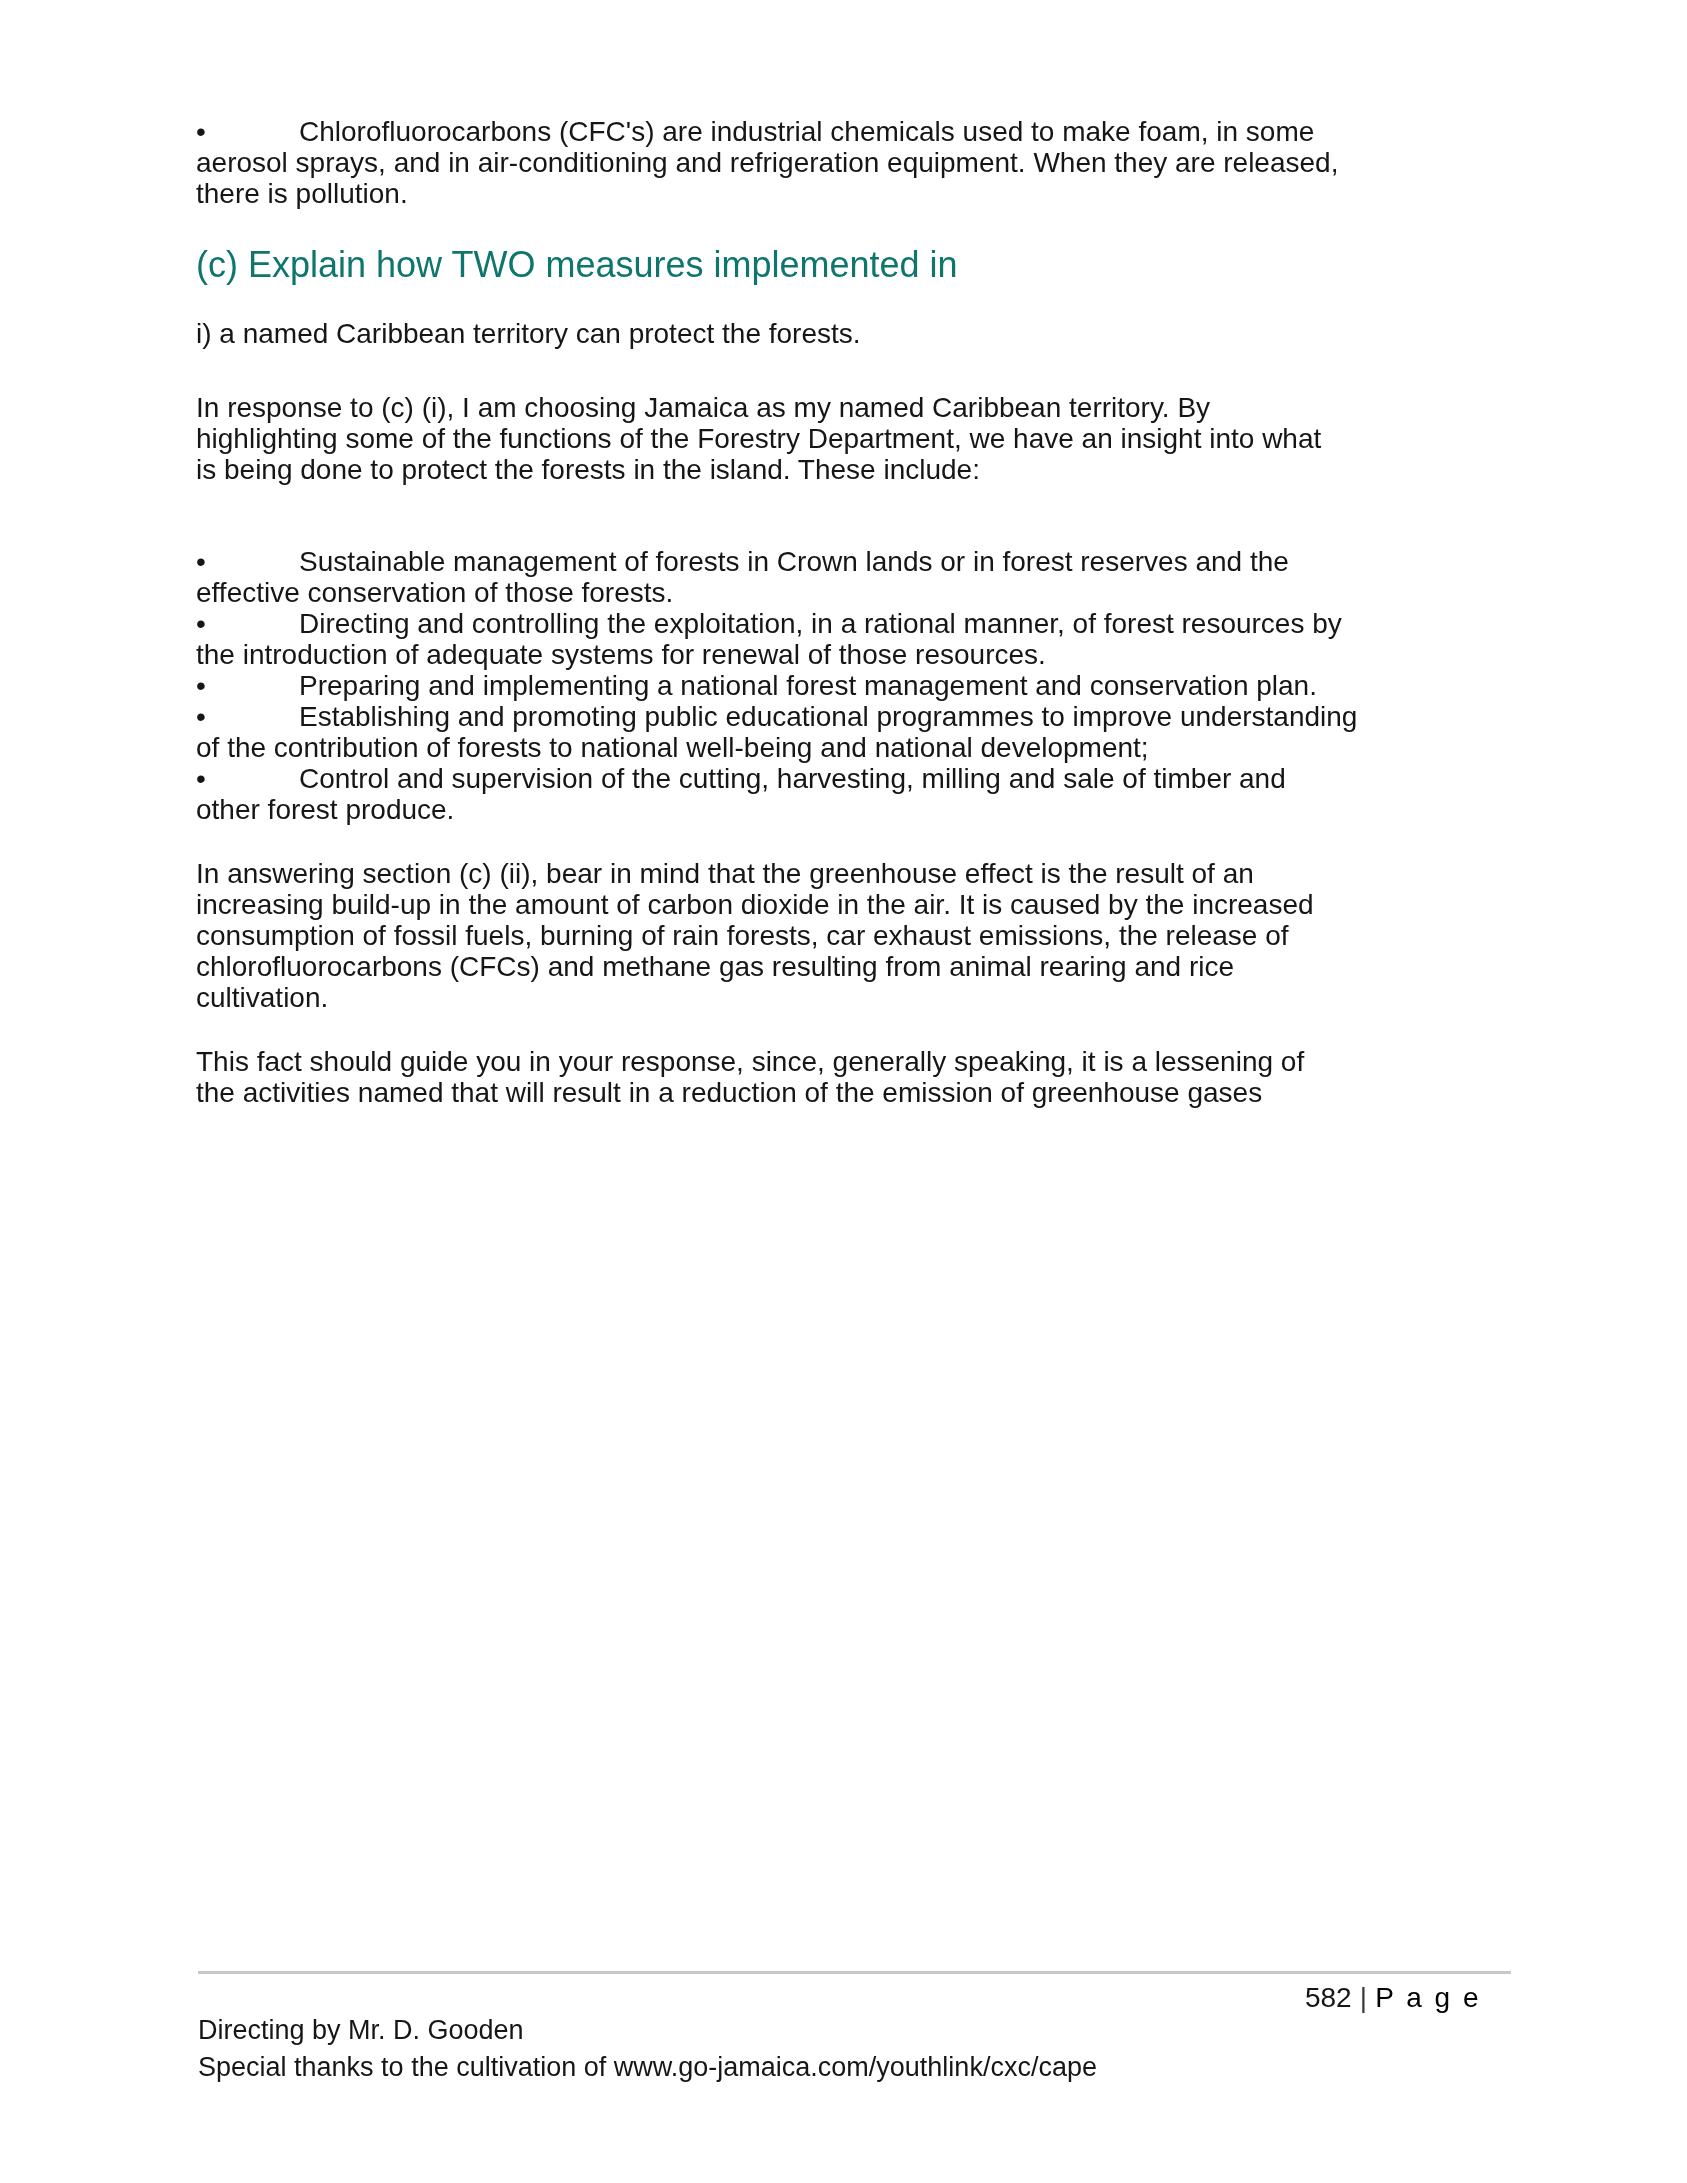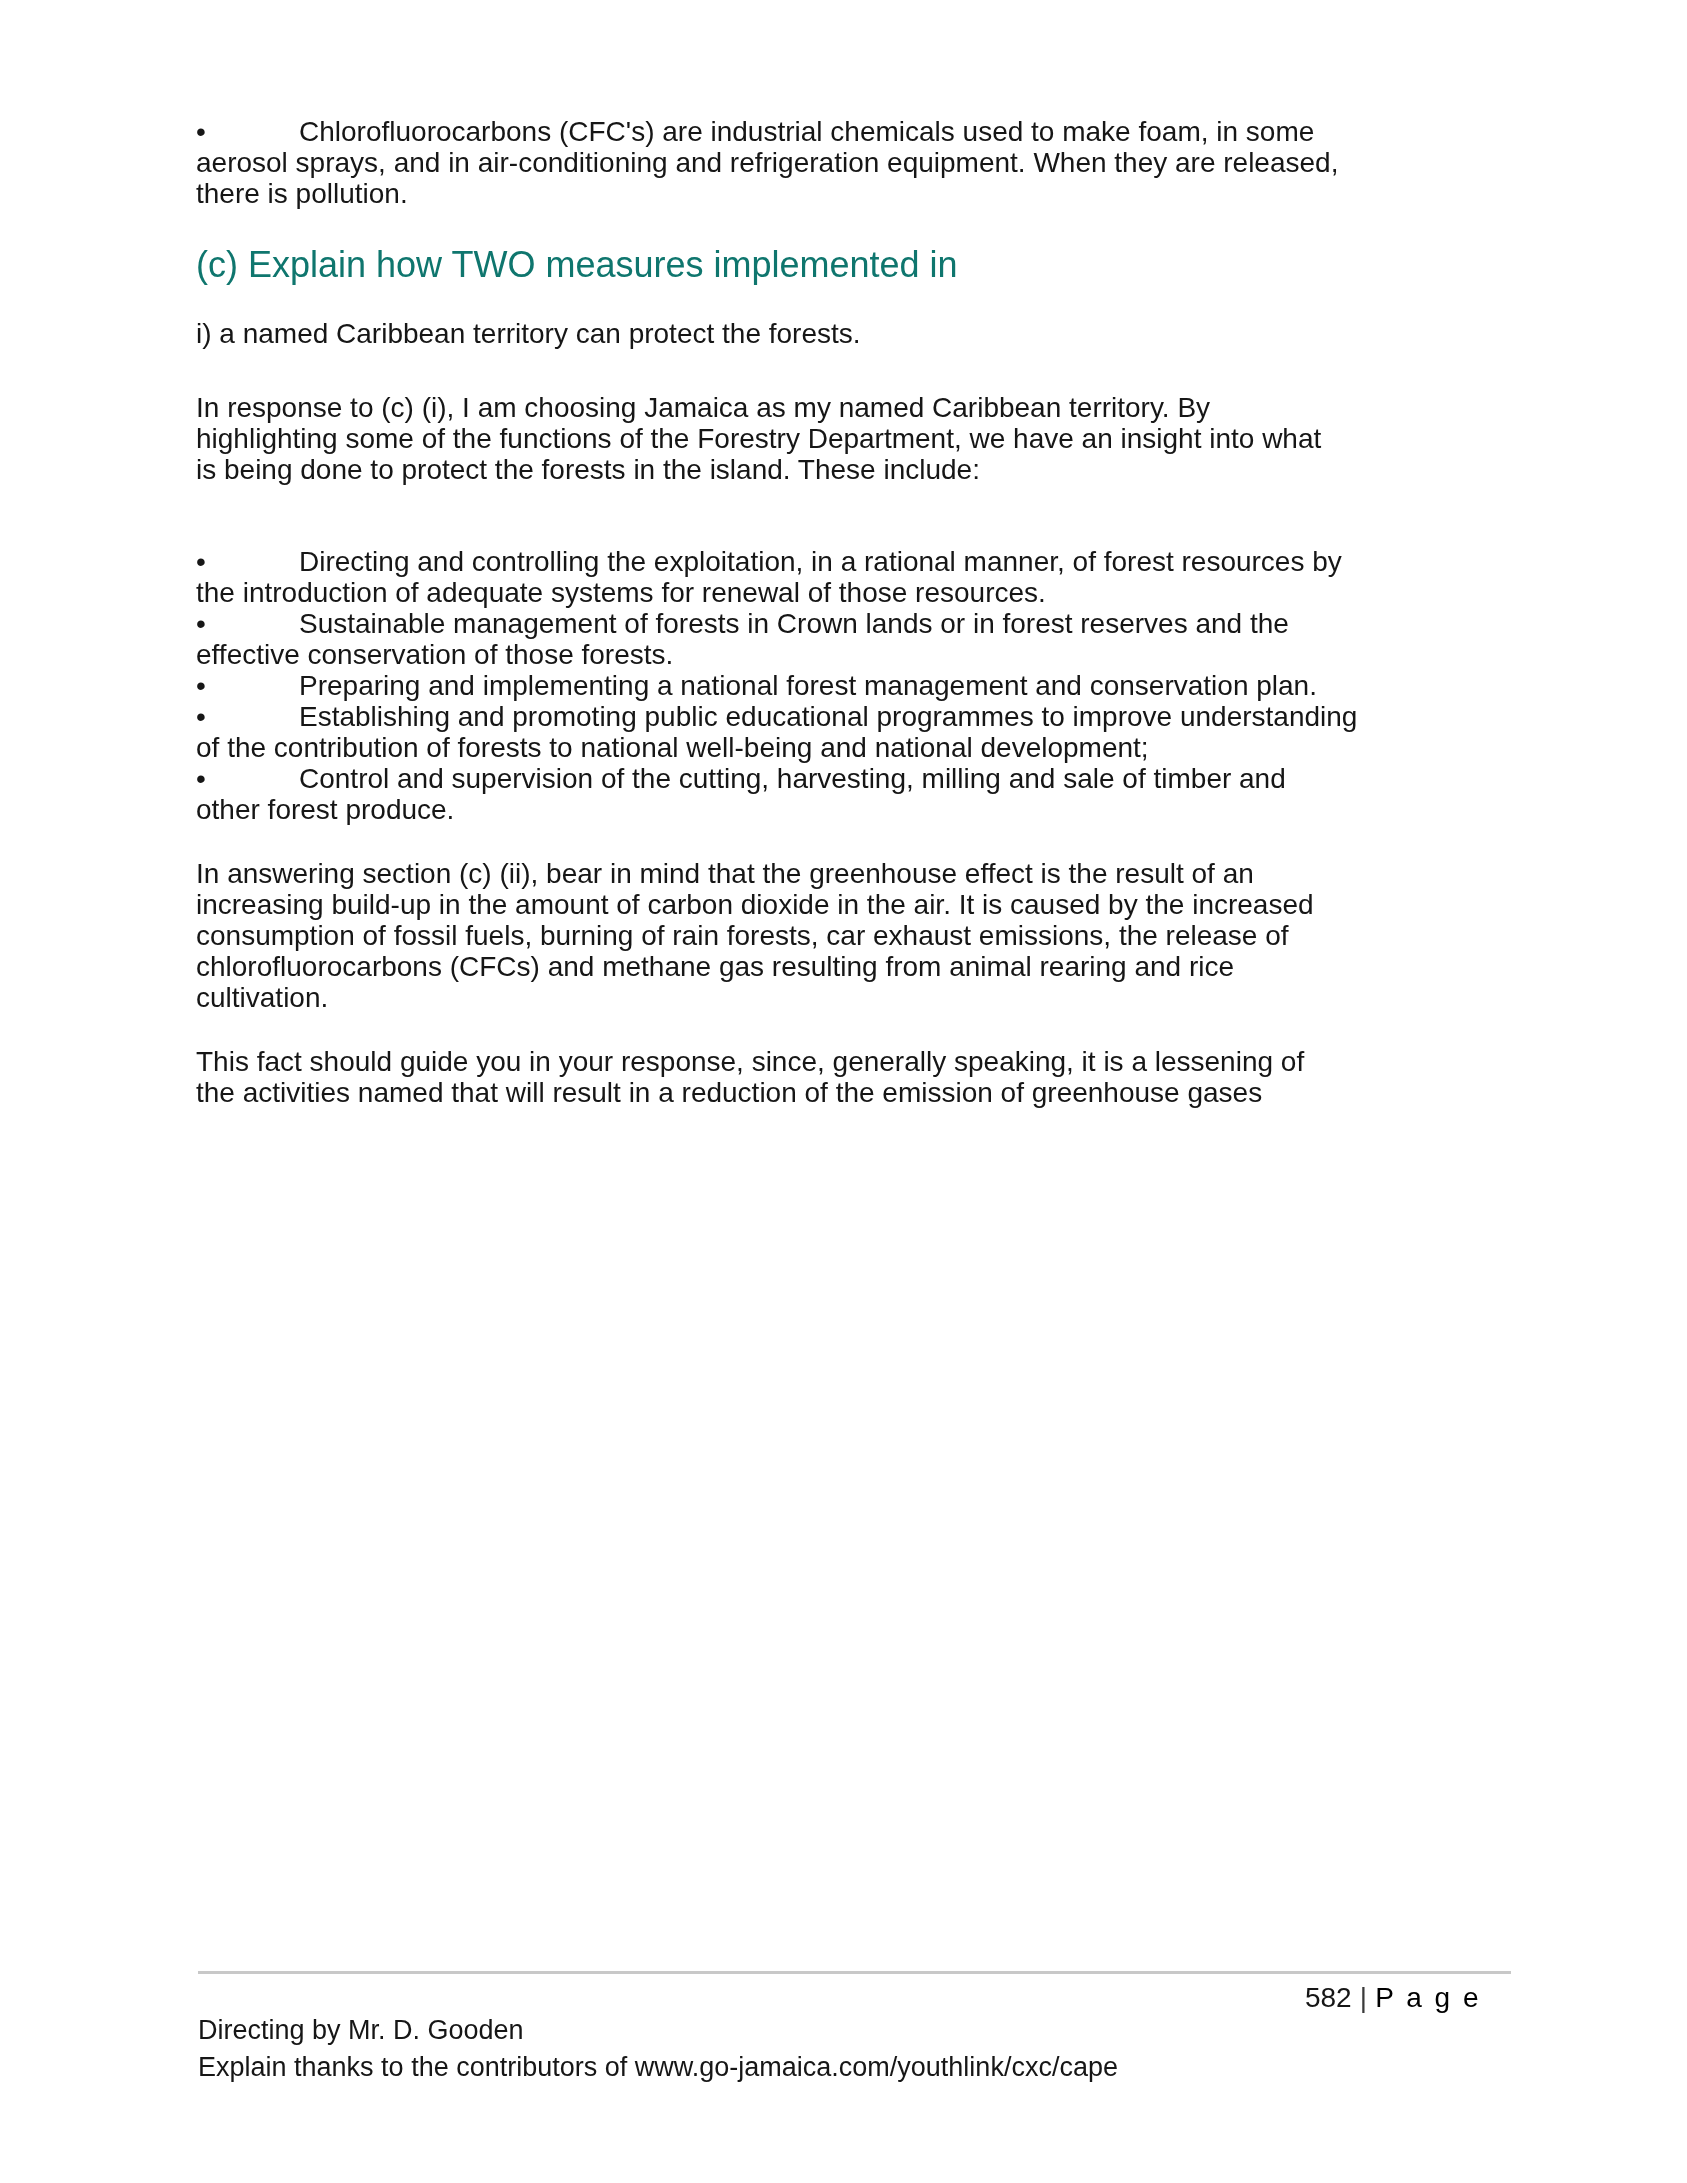--- a/index.html
+++ b/index.html
@@ -93,24 +93,24 @@
 
   <p class="p-i">i) a named Caribbean territory can protect the forests.</p>
 
 
 
   <p class="p-response">In response to (c) (i), I am choosing Jamaica as my named Caribbean territory. By
 highlighting some of the functions of the Forestry Department, we have an insight into what
 is being done to protect the forests in the island. These include:</p>
 
   <div class="bullet-group">
+    <p><span class="bullet-marker">•</span><span>Sustainable management of forests in Crown lands or in forest reserves and the
+effective conservation of those forests.</span></p>
     <p><span class="bullet-marker">•</span><span>Directing and controlling the exploitation, in a rational manner, of forest resources by
 the introduction of adequate systems for renewal of those resources.</span></p>
-    <p><span class="bullet-marker">•</span><span>Sustainable management of forests in Crown lands or in forest reserves and the
-effective conservation of those forests.</span></p>
     <p><span class="bullet-marker">•</span><span>Preparing and implementing a national forest management and conservation plan.</span></p>
     <p><span class="bullet-marker">•</span><span>Establishing and promoting public educational programmes to improve understanding
 of the contribution of forests to national well-being and national development;</span></p>
     <p><span class="bullet-marker">•</span><span>Control and supervision of the cutting, harvesting, milling and sale of timber and
 other forest produce.</span></p>
   </div>
 
   <p class="p-answering">In answering section (c) (ii), bear in mind that the greenhouse effect is the result of an
 increasing build-up in the amount of carbon dioxide in the air. It is caused by the increased
 consumption of fossil fuels, burning of rain forests, car exhaust emissions, the release of
@@ -121,14 +121,14 @@
 the activities named that will result in a reduction of the emission of greenhouse gases</p>
 
 </div>
 
 <div class="footer-rule"></div>
 
 <div class="page-line"><span class="num">582</span><span class="sep">|</span><span class="word">P a g e</span></div>
 
 <div class="footer-compiled">Directing by Mr. D. Gooden</div>
 
-<div class="footer-thanks">Explain thanks to the contributors of www.go-jamaica.com/youthlink/cxc/cape</div>
+<div class="footer-thanks">Special thanks to the cultivation of www.go-jamaica.com/youthlink/cxc/cape</div>
 
 
 </body></html>

